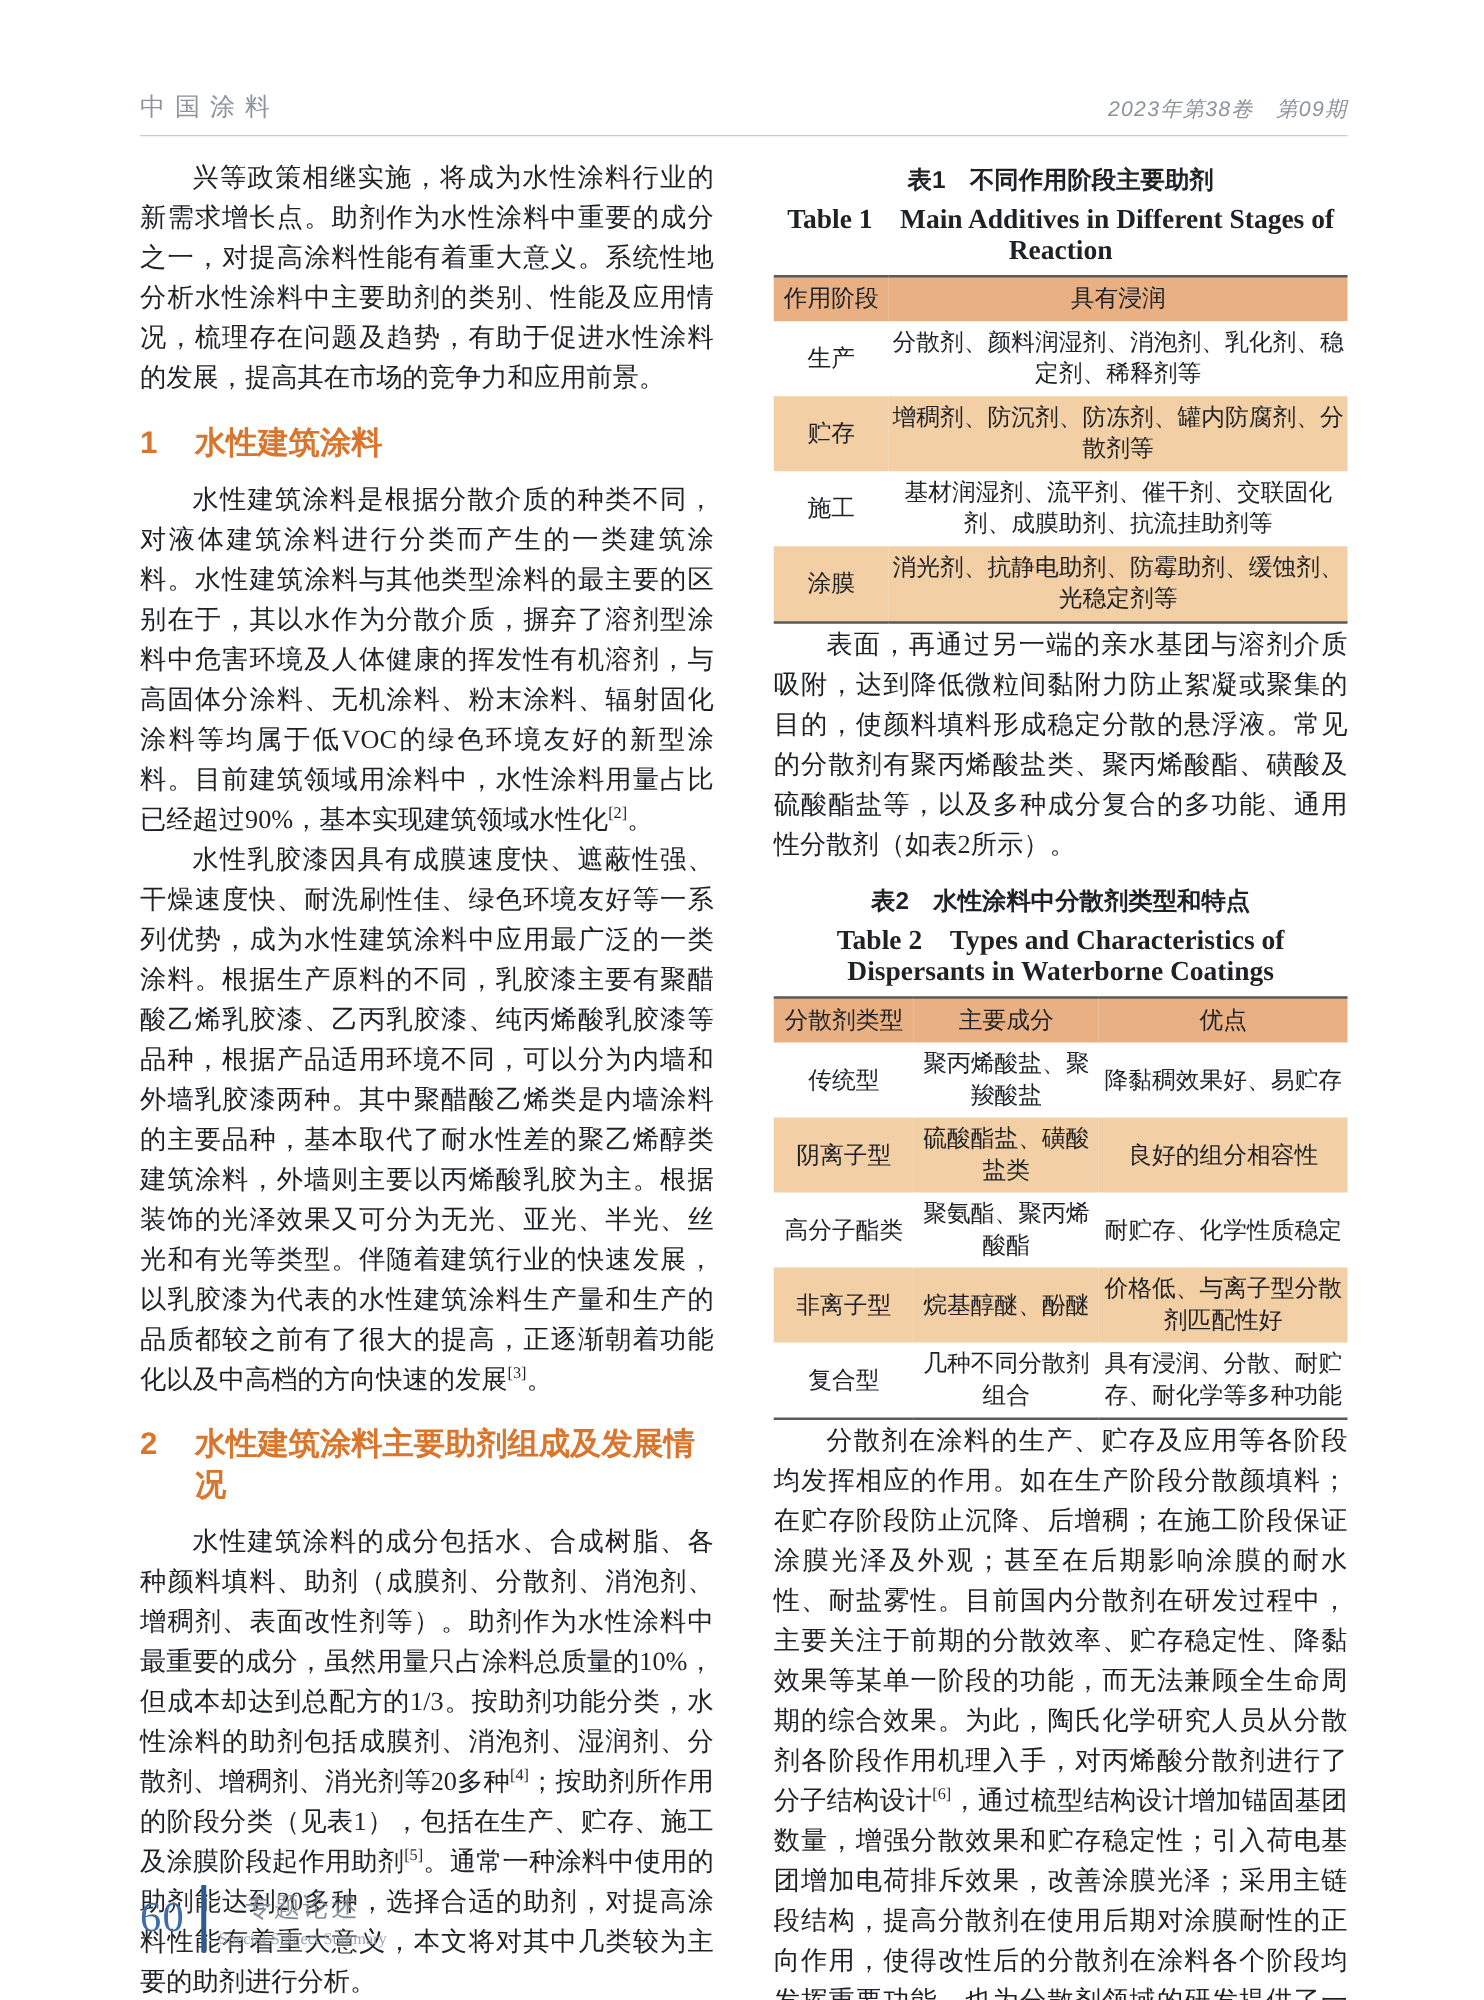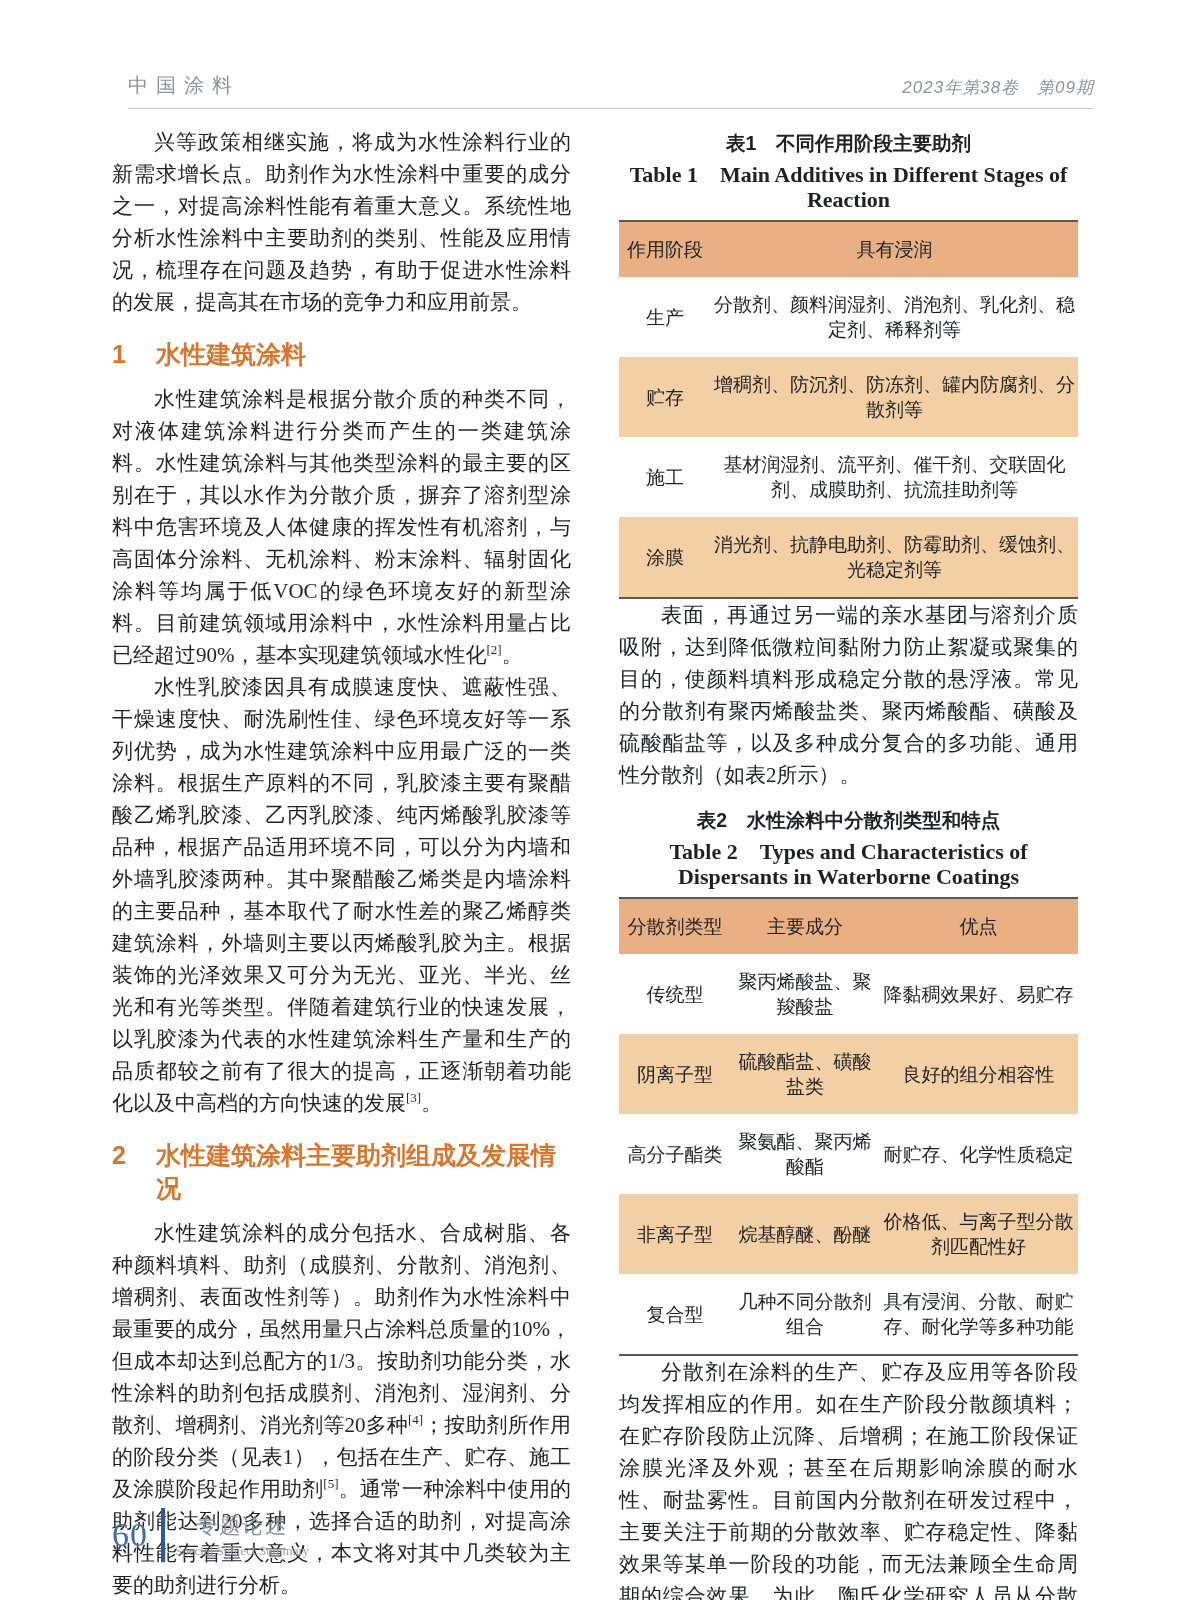--- a/index.html
+++ b/index.html
@@ -15,21 +15,21 @@
     --footer-en-gray:#9aa3ac;
   }
   html,body{margin:0;padding:0;background:#ffffff;}
   .page{
     position:relative; width:1187px; height:1600px; background:#fff;
     font-family:"Liberation Serif","DejaVu Serif",serif;
     color:var(--text-color); overflow:hidden;
   }
   
   .page-header{
-    position:absolute; top:72px; left:128px; width:966px;
+    position:absolute; top:72px; left:112px; width:966px;
     display:flex; justify-content:space-between; align-items:flex-end;
     border-bottom:1px solid var(--rule-gray); padding-bottom:9px;
   }
   .journal-name{
     font-family:"Liberation Sans","DejaVu Sans",sans-serif;
     font-size:20px; color:var(--header-gray); letter-spacing:8px;
   }
   .issue-info{
     font-family:"Liberation Sans","DejaVu Sans",sans-serif;
     font-size:17px; color:var(--header-gray); letter-spacing:1px;font-style:italic;
@@ -63,21 +63,21 @@
   .table-caption-en{
     font-weight:bold; font-size:22px; line-height:25px; text-align:center;
     margin:0 auto 8px; max-width:440px;
   }
   table.data{
     width:100%; border-collapse:collapse; font-size:19px; line-height:25px;
     border-top:2px solid #5a5a5a; border-bottom:2px solid #5a5a5a;
     word-break:break-all;
   }
   table.data th, table.data td{
-    padding:15px 3px; text-align:center; vertical-align:middle; font-weight:normal;
+    padding:5px 3px; text-align:center; vertical-align:middle; font-weight:normal;
   }
   table.data thead tr{background:var(--table-header-bg);}
   table.data tr.shade{background:var(--table-stripe-bg);}
   table.data .col-stage{width:92px;}
   table.data .col-type{width:112px;}
   table.data .col-comp{width:148px;}
   
   .page-footer{
     position:absolute; left:112px; bottom:38px;
     display:flex; align-items:center;

